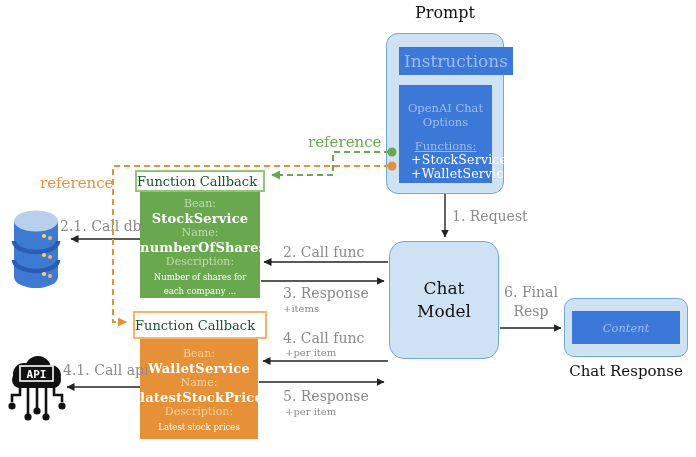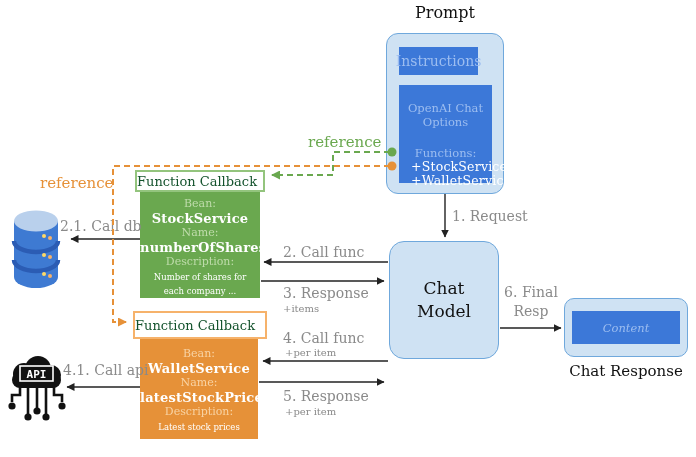--- a/index.html
+++ b/index.html
@@ -10,25 +10,25 @@
   .abs{position:absolute;}
   
   .lightblue-box{
     background:#cfe2f3;border:1.5px solid #6fa8dc;box-sizing:border-box;
   }
   .bluefill{background:#3c78d8;box-sizing:border-box;}
   .bluetext{color:#9cbdf0;}
   
   #prompt-title{left:386px;top:3px;width:118px;text-align:center;font-size:16px;color:#111;}
   #prompt-box{left:386px;top:33px;width:118px;height:161px;border-radius:12px;}
-  #instructions-box{left:399px;top:47px;width:79px;height:28px;
-    display:flex;align-items:center;justify-content:center;font-size:14px;}
+  #instructions-box{left:399px;top:47px;width:114px;height:28px;
+    display:flex;align-items:center;justify-content:center;font-size:17px;}
   #options-box{left:399px;top:85px;width:93px;height:98px;font-size:11.5px;}
   #options-title{margin-top:16px;text-align:center;line-height:1.25;padding:0 6px;}
-  #functions-label{margin-top:16px;text-align:center;}
+  #functions-label{margin-top:9px;text-align:center;text-decoration:underline;}
   .func-row{color:#ffffff;font-size:12.5px;line-height:14px;padding-left:12px;letter-spacing:0.2px;}
   
   #chat-model-box{left:389px;top:241px;width:110px;height:118px;border-radius:15px;
     display:flex;align-items:center;justify-content:center;}
   #chat-model-label{width:64px;text-align:center;font-size:17px;color:#111;line-height:1.35;}
   
   #chat-response-box{left:564px;top:298px;width:124px;height:59px;border-radius:10px;}
   #content-box{left:572px;top:311px;width:108px;height:33px;
     display:flex;align-items:center;justify-content:center;font-size:11.5px;font-style:italic;}
   #chat-response-label{left:564px;top:362px;width:124px;text-align:center;font-size:15px;color:#111;}

